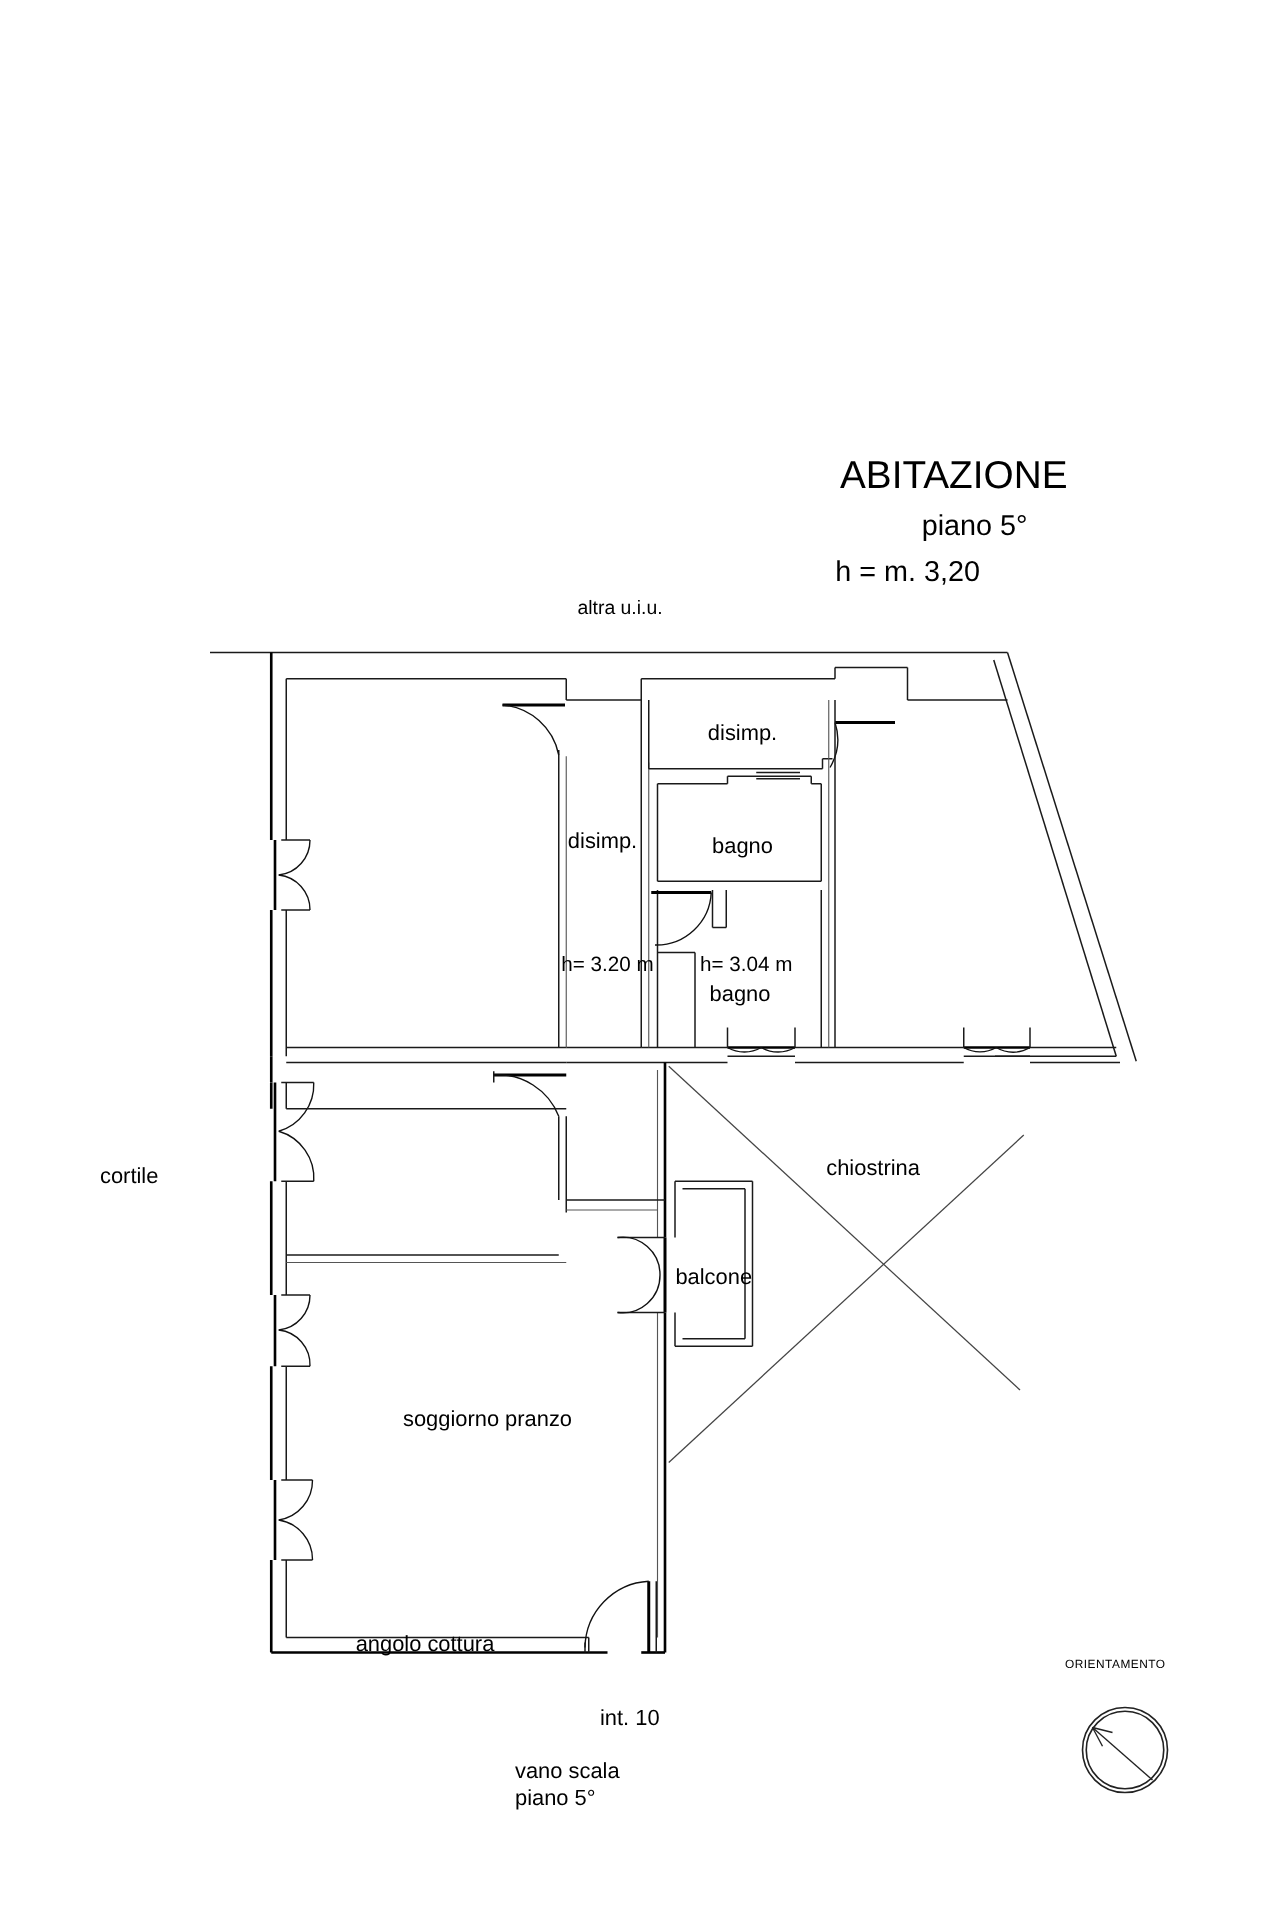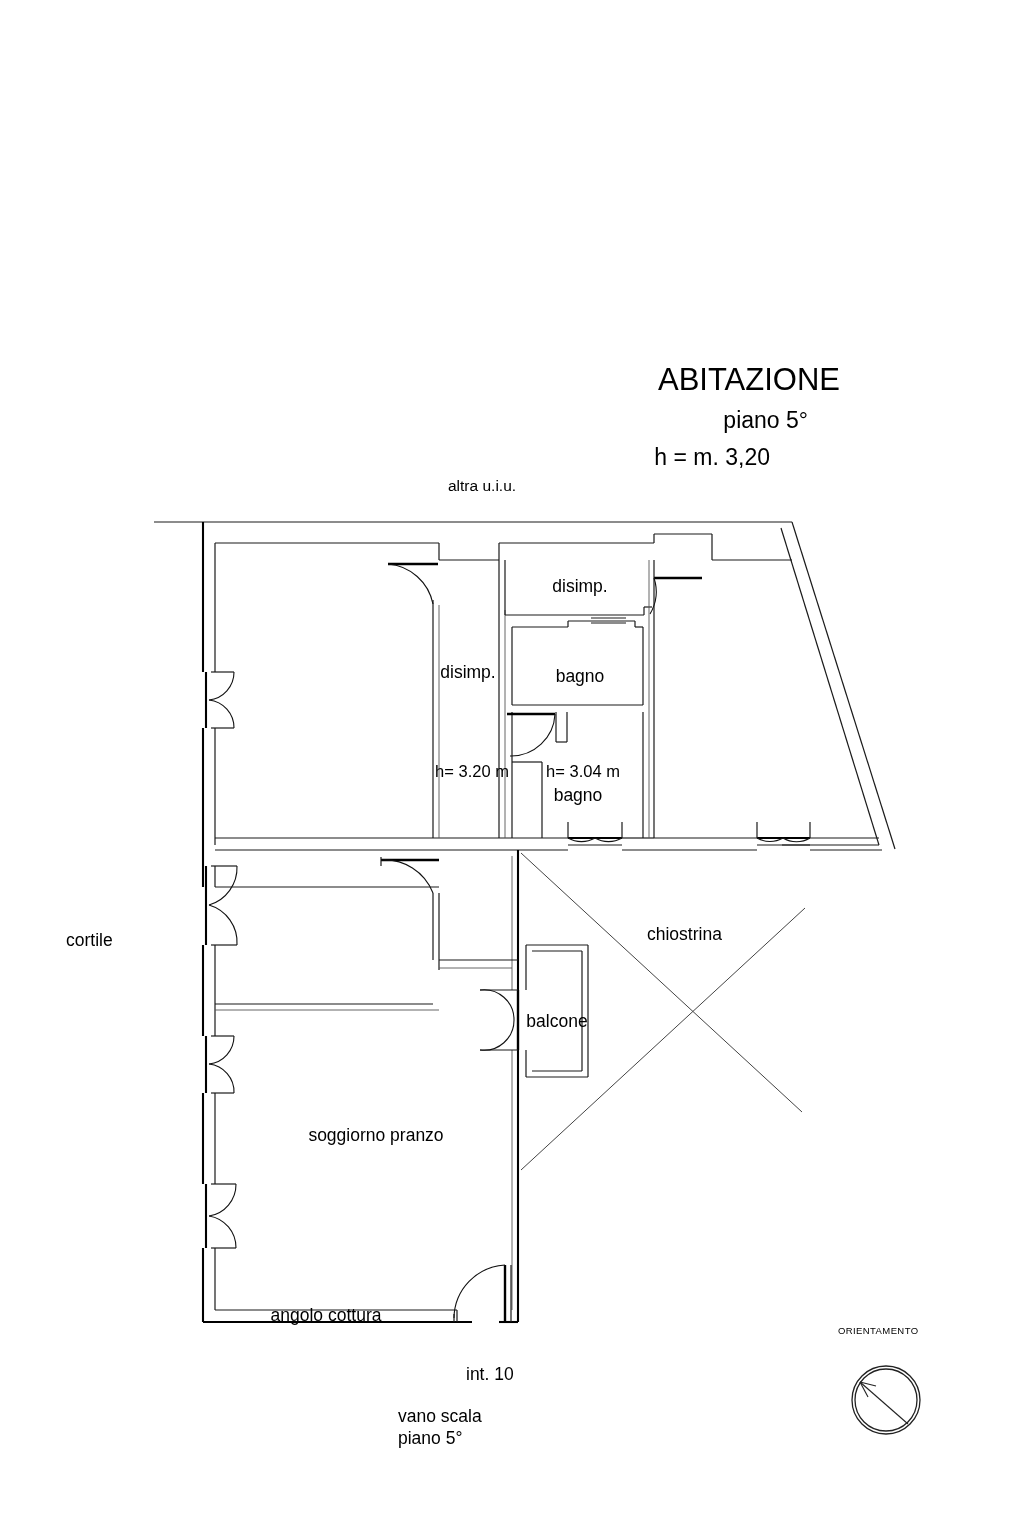--- a/index.html
+++ b/index.html
@@ -10,21 +10,21 @@
   body {
     width: 1023px;
     height: 1535px;
     font-family: "Liberation Sans", sans-serif;
     color: #000000;
     position: relative;
     overflow: hidden;
   }
   #plan-root {
     position: absolute;
-    left: 2px; top: 0;
+    left: 16px; top: 0;
     width: 865px;
     height: 1535px;
   }
   svg.plan {
     position: absolute;
     left: 0; top: 0;
     width: 1023px;
     height: 1535px;
   }
   .wall     { stroke: #000000; stroke-width: 2.1; fill: none; }

